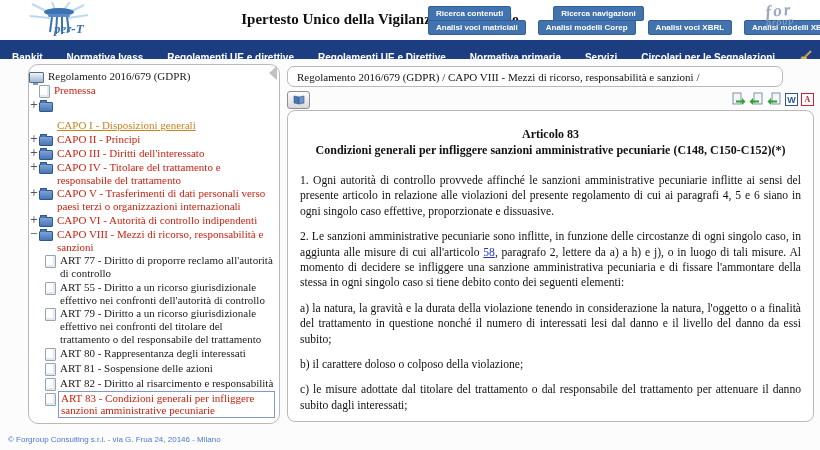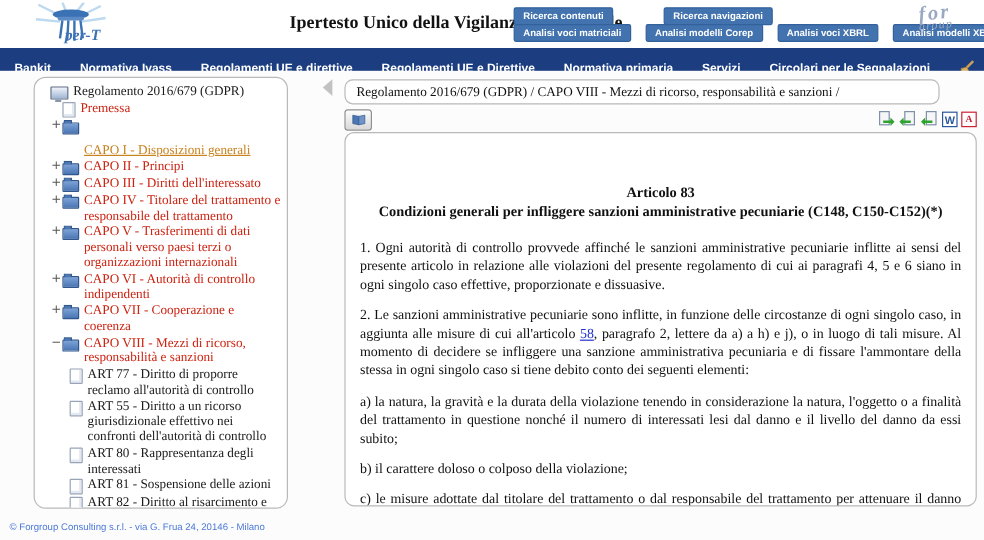--- a/index.html
+++ b/index.html
@@ -20,23 +20,23 @@
   .brand .b2{font-size:10px;margin-top:-2px;letter-spacing:1px;}
   
   .navbar{position:absolute;top:40px;left:0;width:820px;height:34px;background:#1c3e80;
           display:flex;align-items:center;padding:0 12px;box-sizing:border-box;}
   .nav-item{color:#fff;font-size:10px;font-weight:bold;margin-right:24px;white-space:nowrap;cursor:pointer;}
   .nav-icons{margin-left:auto;display:flex;align-items:center;gap:11px;}
   .nav-ic{width:14px;height:14px;display:flex;align-items:center;justify-content:center;cursor:pointer;}
   
   .main{position:absolute;top:59px;left:0;width:820px;height:391px;background:#fcfcfc;}
   
-  .tree-panel{position:absolute;left:28px;top:5px;width:212px;height:360px;background:#fff;
+  .tree-panel{position:absolute;left:28px;top:5px;width:252px;height:360px;background:#fff;
               border:1px solid #b9b9b9;border-radius:10px;box-sizing:border-box;
-              padding:5px 4px 4px 13px;overflow:hidden;}
+              padding:5px 4px 4px 0;overflow:hidden;}
   .trow{display:flex;align-items:flex-start;margin:0 0 1px 0;}
   .trow.lvl2{padding-left:16px;}
   .exp{width:10px;flex:none;font:10px/11px "DejaVu Sans",sans-serif;color:#555;text-align:center;cursor:pointer;}
   .exp.plus::before{content:"+";}
   .exp.minus::before{content:"\2212";}
   .exp.h{visibility:hidden;}
   .ticon{flex:none;margin:1px 4px 0 0;display:inline-block;}
   .comp-i{width:13px;height:9px;border:1px solid #5a6b84;background:linear-gradient(#eef3f9,#9fb6d4);
           border-radius:1px;position:relative;margin-top:2px;}
   .comp-i::after{content:"";position:absolute;left:3px;bottom:-3px;width:5px;height:2px;background:#8596ad;}
@@ -60,21 +60,21 @@
             background:linear-gradient(#fdfdfd,#d8d8d8);display:flex;align-items:center;justify-content:center;cursor:pointer;}
   .tool-icons{margin-left:auto;display:flex;align-items:center;gap:3px;}
   .tool-ic{width:15px;height:15px;display:flex;align-items:center;justify-content:center;cursor:pointer;}
   .w-i{width:13px;height:13px;background:#fff;border:1px solid #2b579a;color:#2b579a;font-size:9px;
        font-weight:bold;display:flex;align-items:center;justify-content:center;box-sizing:border-box;}
   .pdf-i{width:13px;height:13px;background:#fff;border:1px solid #c23;color:#c23;font-size:8px;
        font-weight:bold;display:flex;align-items:center;justify-content:center;box-sizing:border-box;
        font-family:"Liberation Serif",serif;}
   .content-box{position:absolute;left:287px;top:51px;width:527px;height:312px;background:#fff;
                border:1px solid #b9b9b9;border-radius:8px;box-sizing:border-box;
-               padding:42px 12px 0 12px;overflow:hidden;
+               padding:16px 12px 0 12px;overflow:hidden;
                font-family:"Liberation Serif",serif;font-size:11.6px;line-height:1.33;color:#111;
                text-align:justify;}
   .article-head{text-align:center;font-weight:bold;font-size:12px;margin-bottom:14px;}
   .content-box p{margin:0 0 10px 0;}
   .lettered{margin-left:14px;}
   .blue-link{color:#2233cc;text-decoration:underline;cursor:pointer;}
   
   .footer{position:absolute;left:8px;bottom:6px;font-size:8px;color:#4b79d8;}
 </style>
 </head>
@@ -176,36 +176,35 @@
         <span class="exp plus"></span>
         <span class="ticon folder-i"></span>
         <span class="tlabel r">CAPO V - Trasferimenti di dati personali verso paesi terzi o organizzazioni internazionali</span>
       </div>
       <div class="trow">
         <span class="exp plus"></span>
         <span class="ticon folder-i"></span>
         <span class="tlabel r">CAPO VI - Autorità di controllo indipendenti</span>
       </div>
       <div class="trow">
-        <span class="exp plus"></span>
-        <span class="ticon folder-i"></span>
-        <span class="tlabel r">CAPO VII - Cooperazione e coerenza</span>
-      </div>
-      <div class="trow">
         <span class="exp minus"></span>
         <span class="ticon folder-i"></span>
         <span class="tlabel r">CAPO VIII - Mezzi di ricorso, responsabilità e sanzioni</span>
       </div>
       <div class="trow lvl2">
         <span class="ticon doc-i"></span>
         <span class="tlabel k">ART 77 - Diritto di proporre reclamo all'autorità di controllo</span>
       </div>
       <div class="trow lvl2">
         <span class="ticon doc-i"></span>
         <span class="tlabel k">ART 55 - Diritto a un ricorso giurisdizionale effettivo nei confronti dell'autorità di controllo</span>
+      </div>
+      <div class="trow lvl2">
+        <span class="ticon doc-i"></span>
+        <span class="tlabel k">ART 79 - Diritto a un ricorso giurisdizionale effettivo nei confronti del titolare del trattamento o del responsabile del trattamento</span>
       </div>
       <div class="trow lvl2">
         <span class="ticon doc-i"></span>
         <span class="tlabel k">ART 80 - Rappresentanza degli interessati</span>
       </div>
       <div class="trow lvl2">
         <span class="ticon doc-i"></span>
         <span class="tlabel k">ART 81 - Sospensione delle azioni</span>
       </div>
       <div class="trow lvl2">

